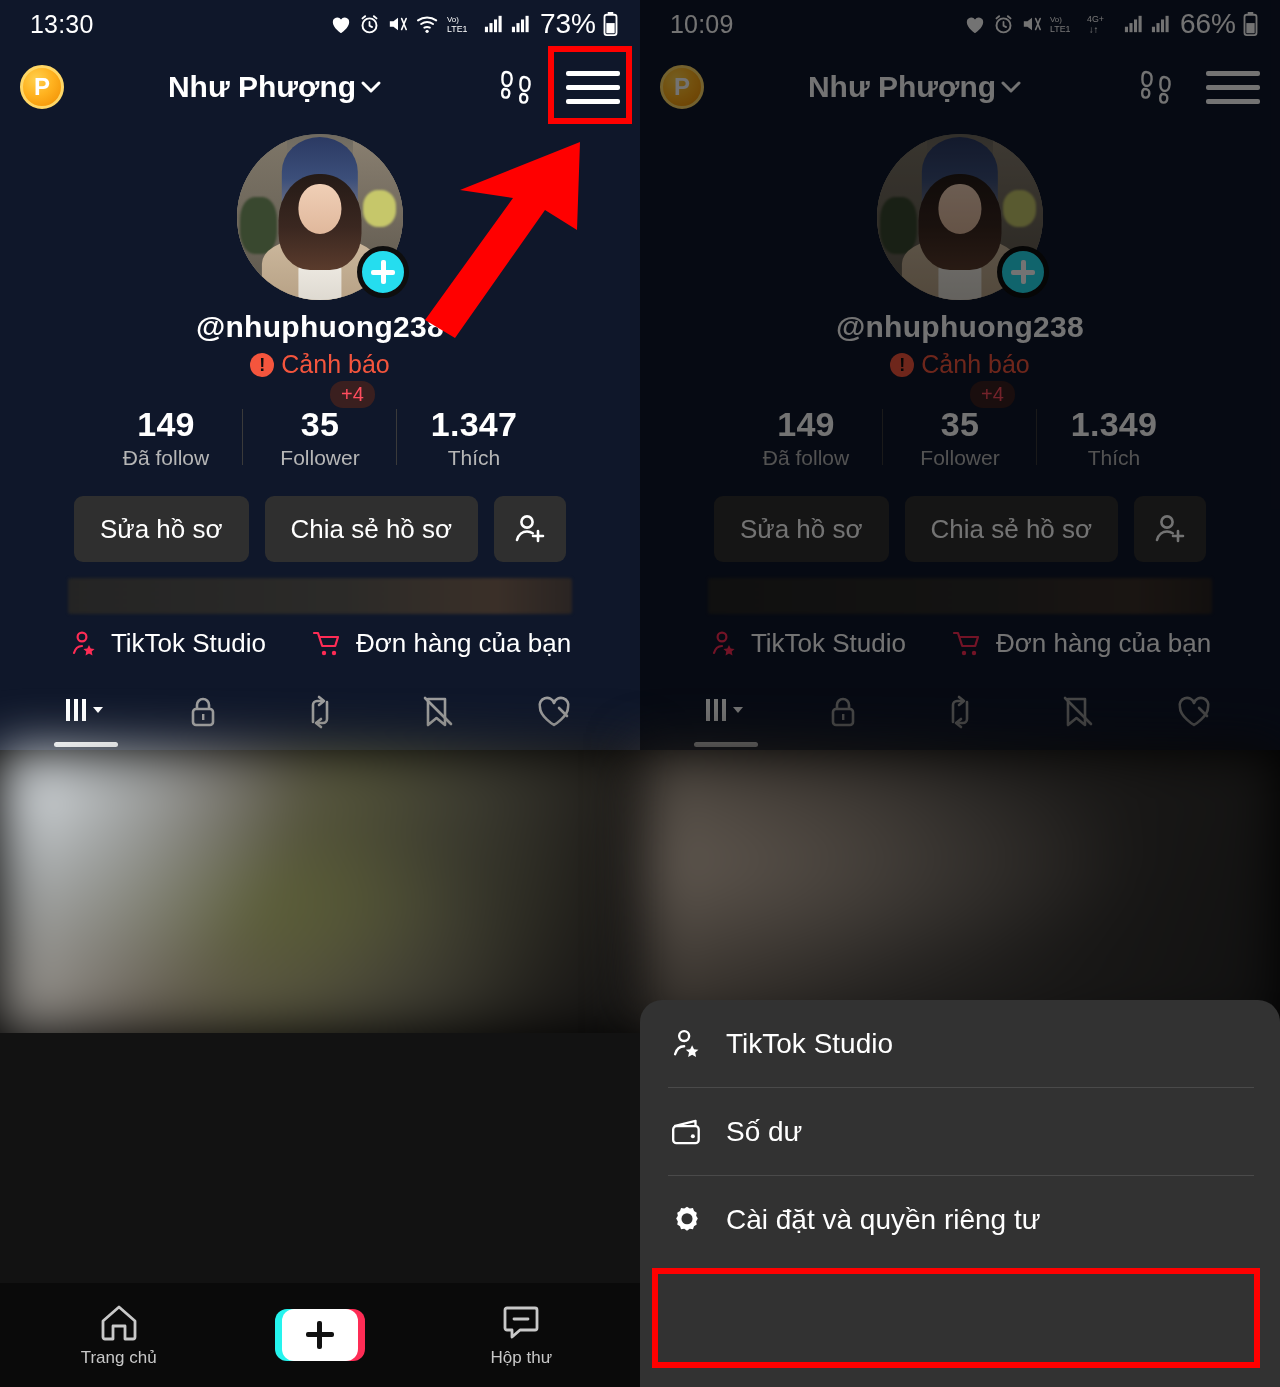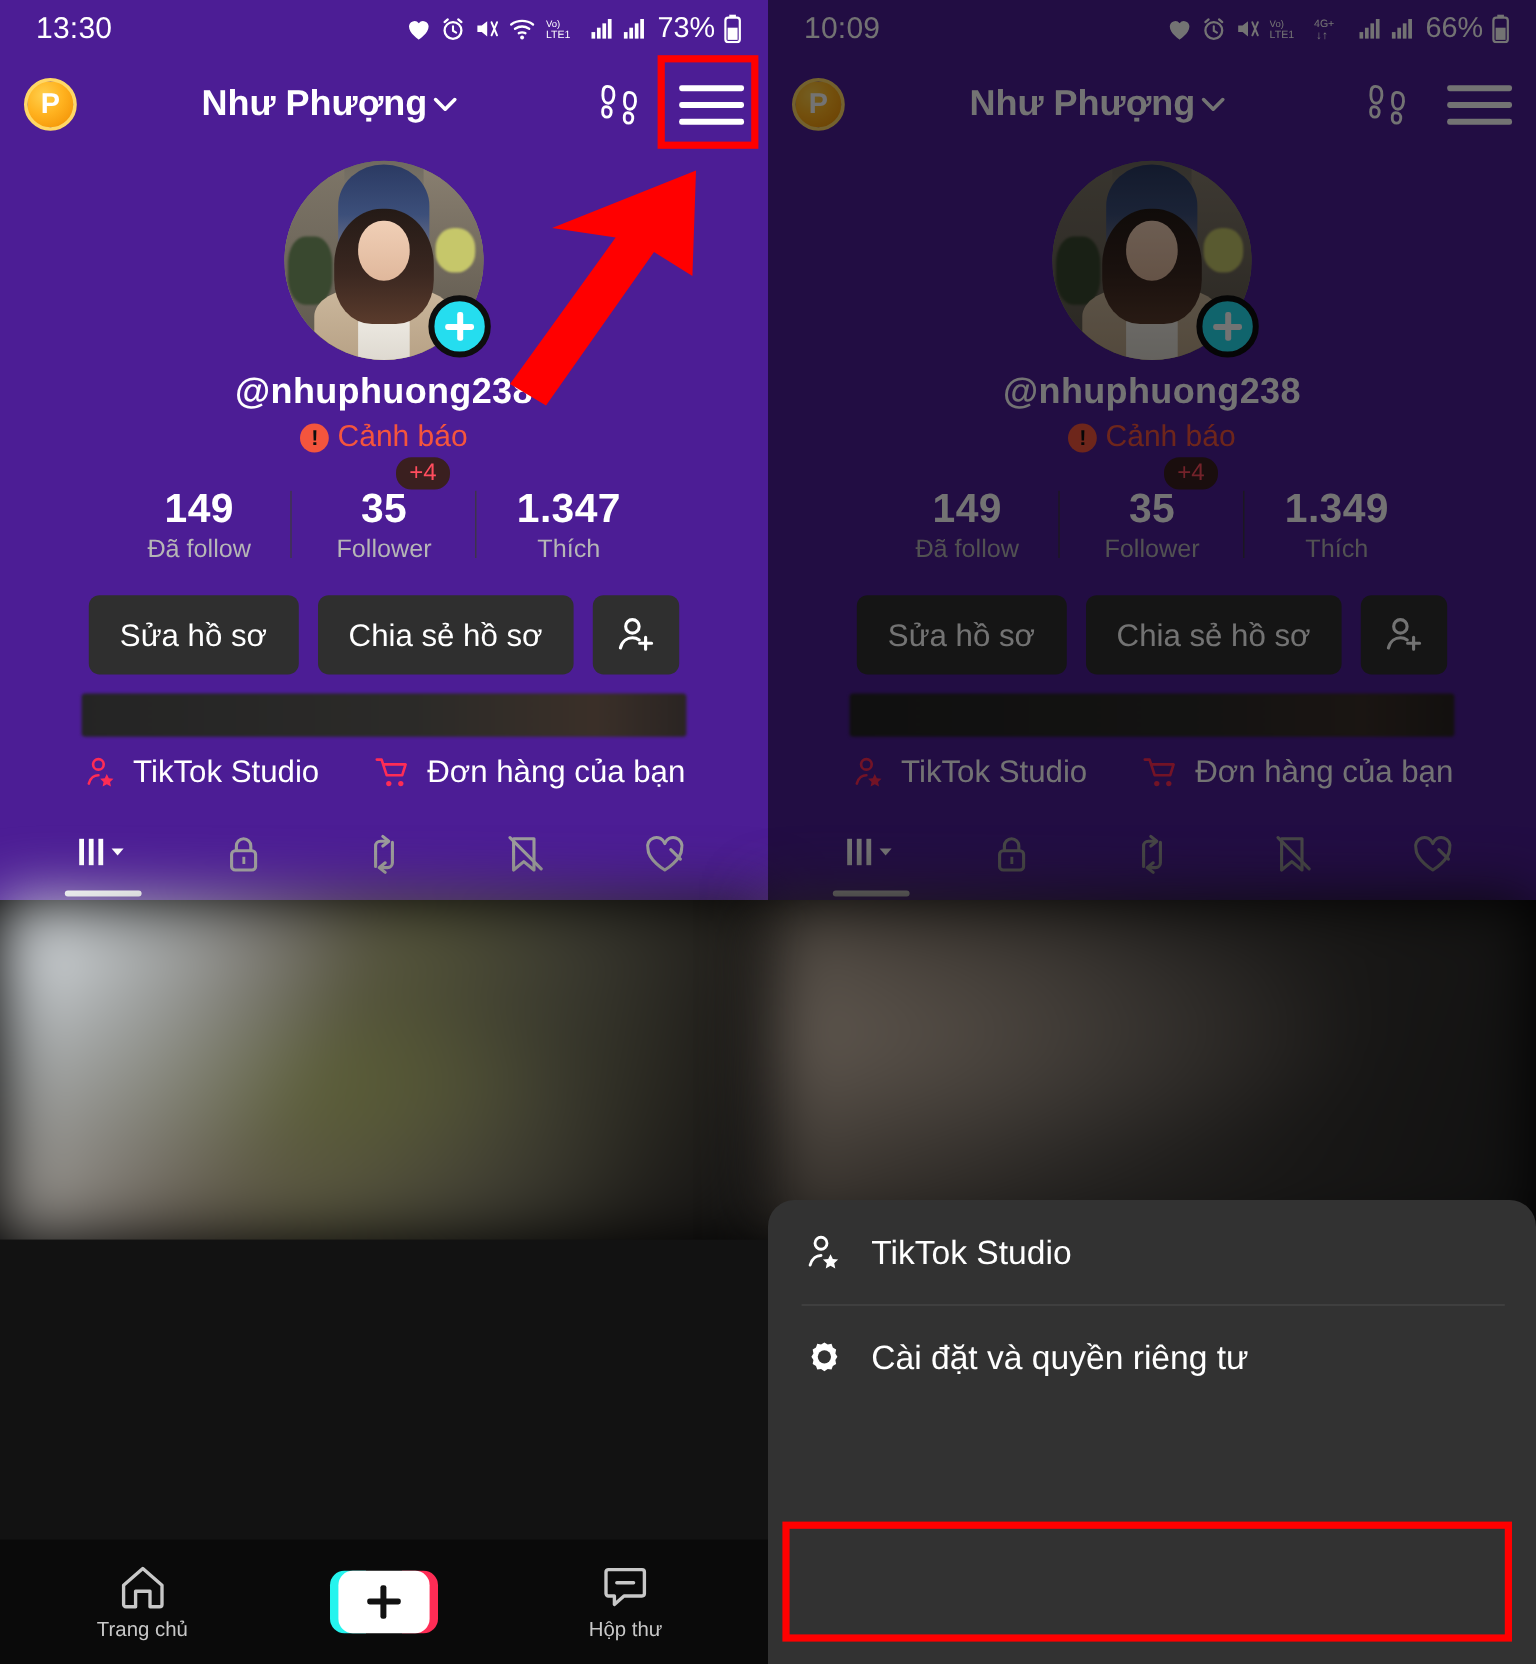--- a/index.html
+++ b/index.html
@@ -5,37 +5,37 @@
   * { box-sizing: border-box; margin: 0; padding: 0; }
   html, body {
     width: 1280px; height: 1387px;
     background: #000;
     font-family: "Liberation Sans", sans-serif;
     overflow: hidden;
   }
   .stage { position: relative; width: 1280px; height: 1387px; background:#000; }
 
   
-  .panel { position:absolute; top:0; width:640px; height:750px; background:#4c1d95; overflow:hidden; }
+  .panel { position:absolute; top:0; width:640px; height:750px; background:#0f172a; overflow:hidden; }
   .panel.left  { left:0; }
   .panel.right { left:640px; }
   .panel.right .dimmer {
     position:absolute; inset:0; background:rgba(0,0,0,0.55); z-index:60; pointer-events:none;
   }
 
   
   .statusbar {
     position:relative; height:48px; width:100%;
     display:flex; align-items:center; justify-content:space-between;
     padding:0 22px 0 30px; color:#fff;
   }
   .status-time { font-size:25px; font-weight:400; letter-spacing:.2px; }
   .status-icons { display:flex; align-items:center; gap:7px; }
   .status-icons svg { display:block; }
-  .battpct { font-size:24px; font-weight:400; margin-left:2px; }
+  .battpct { font-size:28px; font-weight:400; margin-left:2px; }
 
   
   .appheader {
     position:relative; height:78px; display:flex; align-items:center;
     padding:0 20px 0 20px;
   }
   .coin {
     width:44px; height:44px; border-radius:50%;
     background:radial-gradient(circle at 35% 30%, #ffd04d 0%, #ffb21f 45%, #f08b00 100%);
     border:3px solid #ffd766;
@@ -597,20 +597,31 @@
           <circle cx="12.5" cy="8" r="4.4" fill="none" stroke="#fff" stroke-width="2.1"></circle>
           <path d="M4.5 24c1.4-5 5-7 8-7" fill="none" stroke="#fff" stroke-width="2.1" stroke-linecap="round"></path>
           <path d="M19.5 16l1.7 3.6 3.9.4-2.9 2.6.8 3.9-3.5-2-3.5 2 .8-3.9L13.9 20l3.9-.4z" fill="#fff"></path>
         </svg>
       </span>
       <span>TikTok Studio</span>
       <span class="sep"></span>
     </div>
     <div class="sheet-item">
       <span class="ico">
+        <svg width="34" height="32" viewBox="0 0 32 30">
+          <path d="M4 9.5 L24 4.5 L24 9.5" fill="none" stroke="#fff" stroke-width="2.2" stroke-linejoin="round"></path>
+          <rect x="3" y="9.5" width="24" height="16" rx="3" fill="none" stroke="#fff" stroke-width="2.2"></rect>
+          <circle cx="21.5" cy="19" r="1.9" fill="#fff"></circle>
+        </svg>
+      </span>
+      <span>Số dư</span>
+      <span class="sep"></span>
+    </div>
+    <div class="sheet-item">
+      <span class="ico">
         <svg width="34" height="34" viewBox="0 0 32 32">
           <path d="M16 3.5l2.6 1.6 3-.5 1 2.9 2.6 1.6-.6 3 1.6 2.6-1.6 2.6.6 3-2.6 1.6-1 2.9-3-.5L16 26.1l-2.6-1.8-3 .5-1-2.9L6.8 20.3l.6-3-1.6-2.6 1.6-2.6-.6-3 2.6-1.6 1-2.9 3 .5z" fill="#fff"></path>
           <circle cx="16" cy="14.8" r="5.2" fill="#323232"></circle>
         </svg>
       </span>
       <span>Cài đặt và quyền riêng tư</span>
     </div>
   </div>
   <div class="hl-settings"></div>
 

